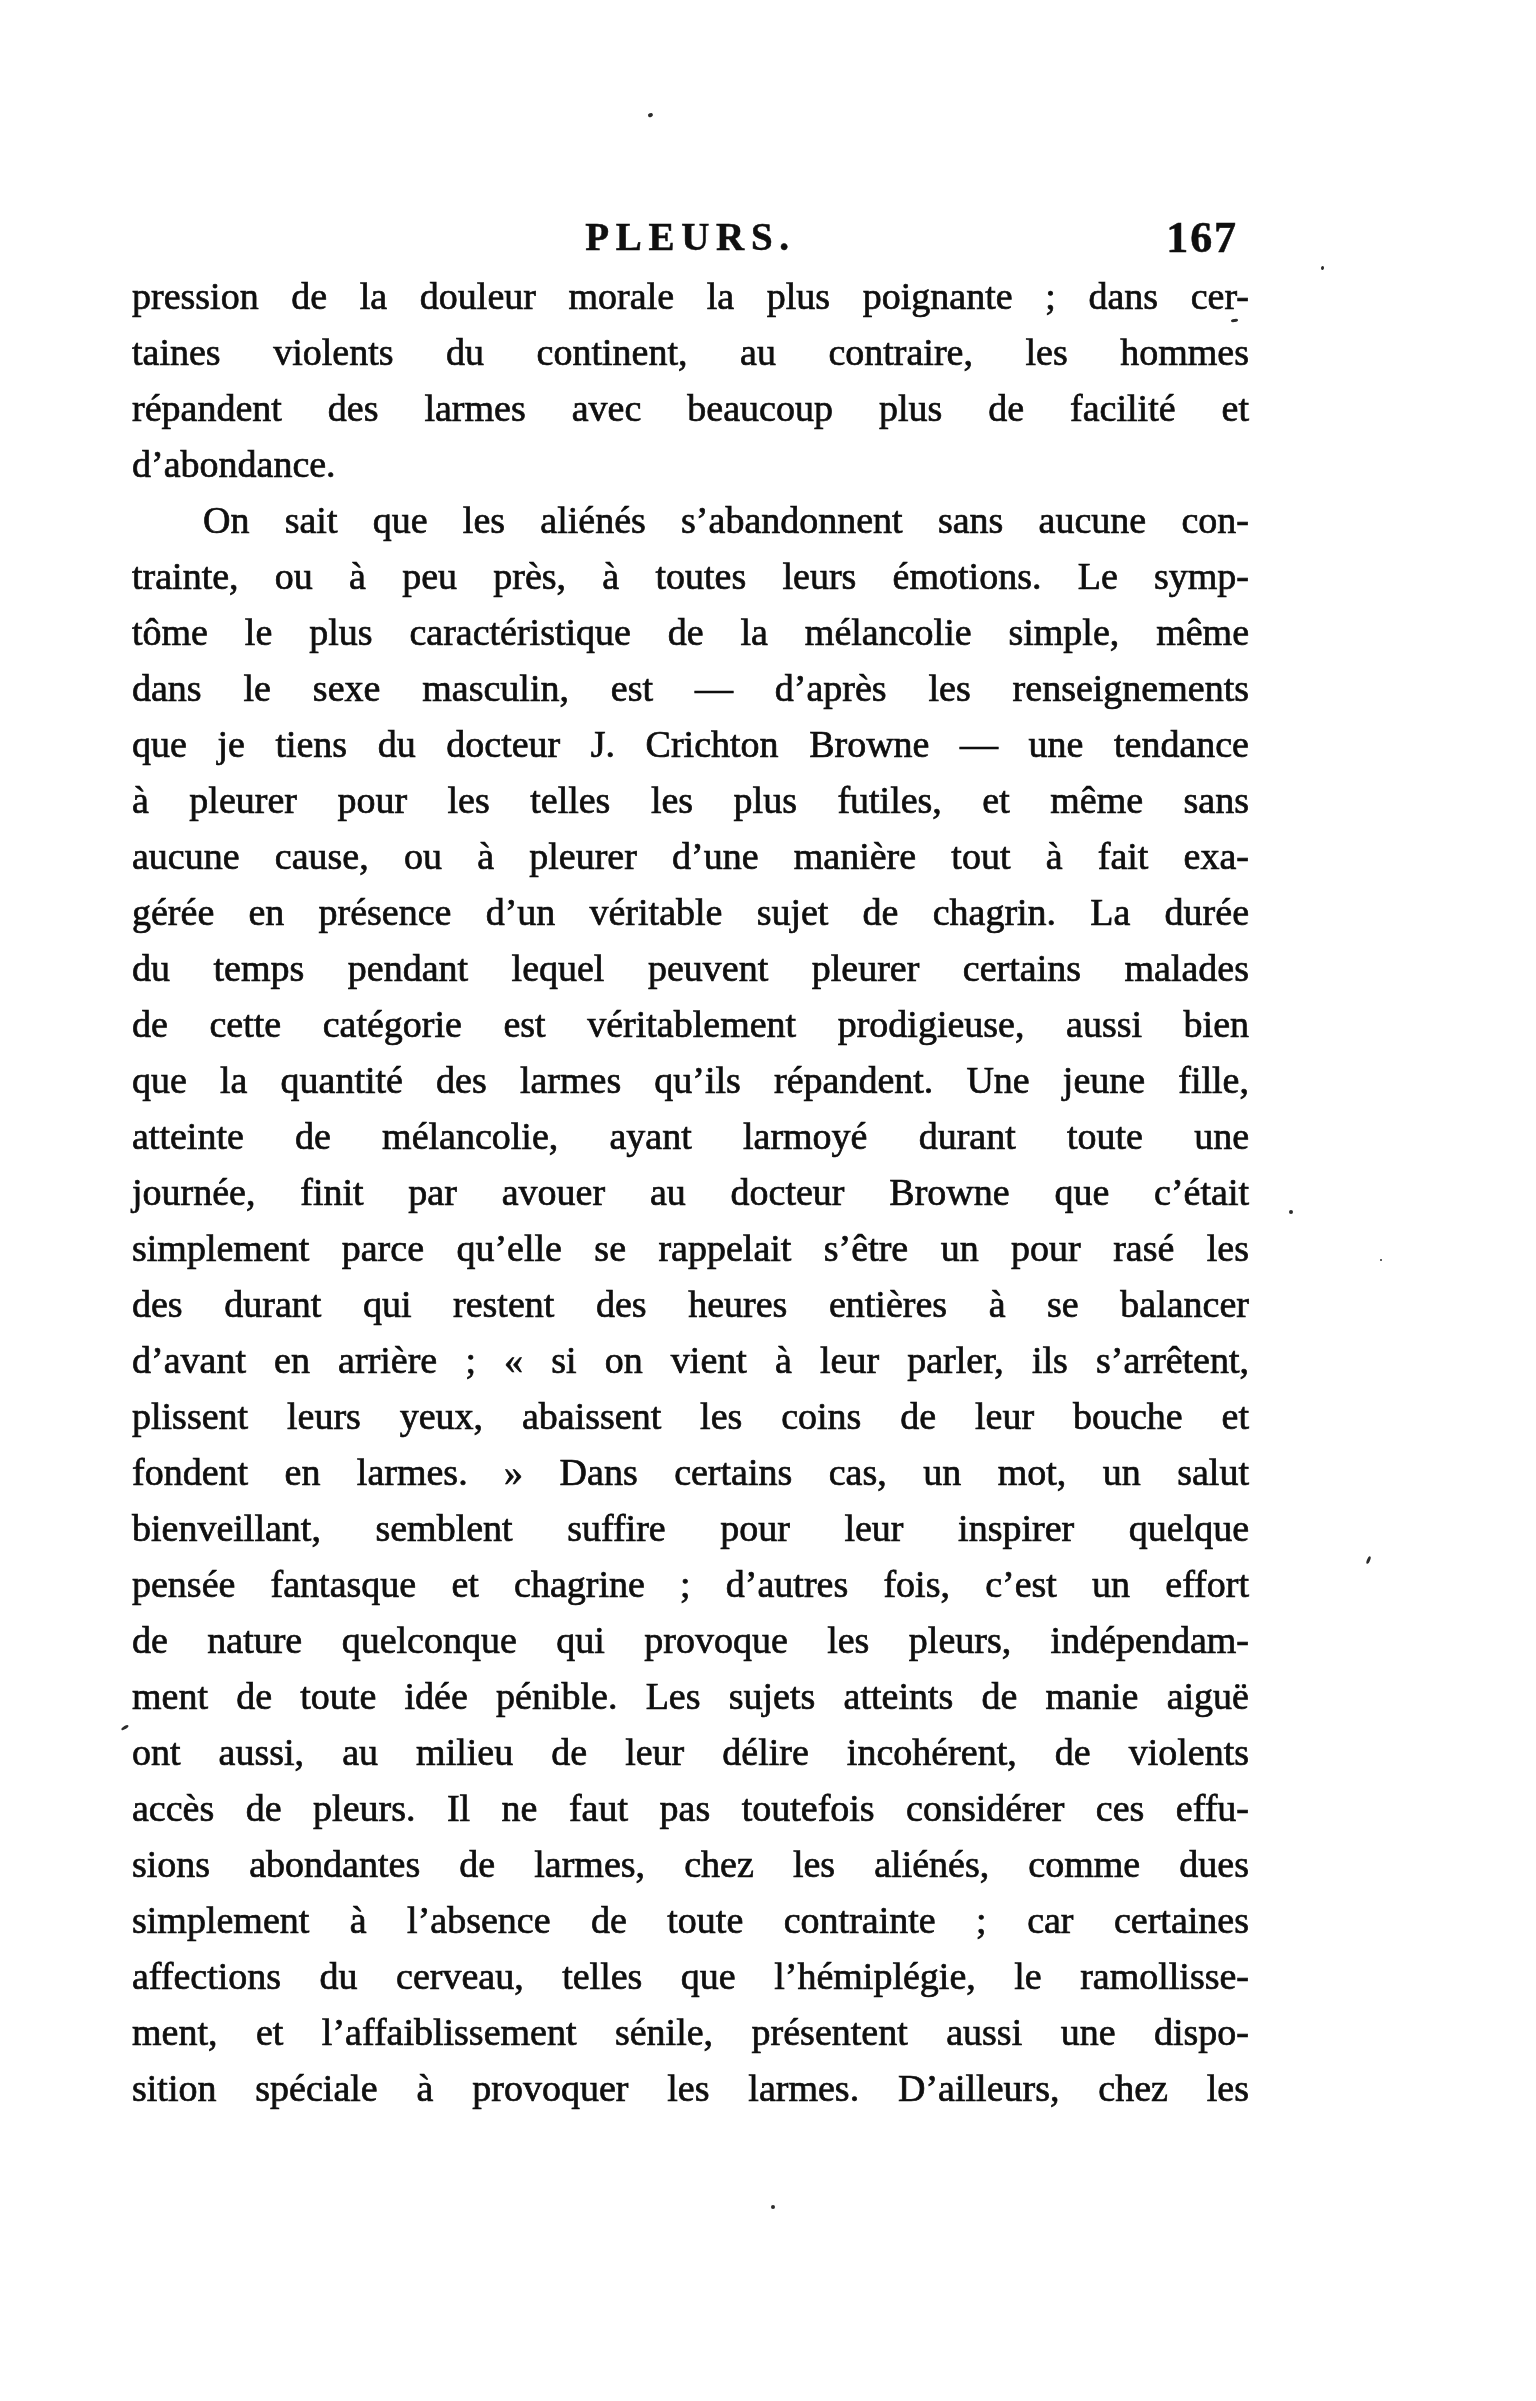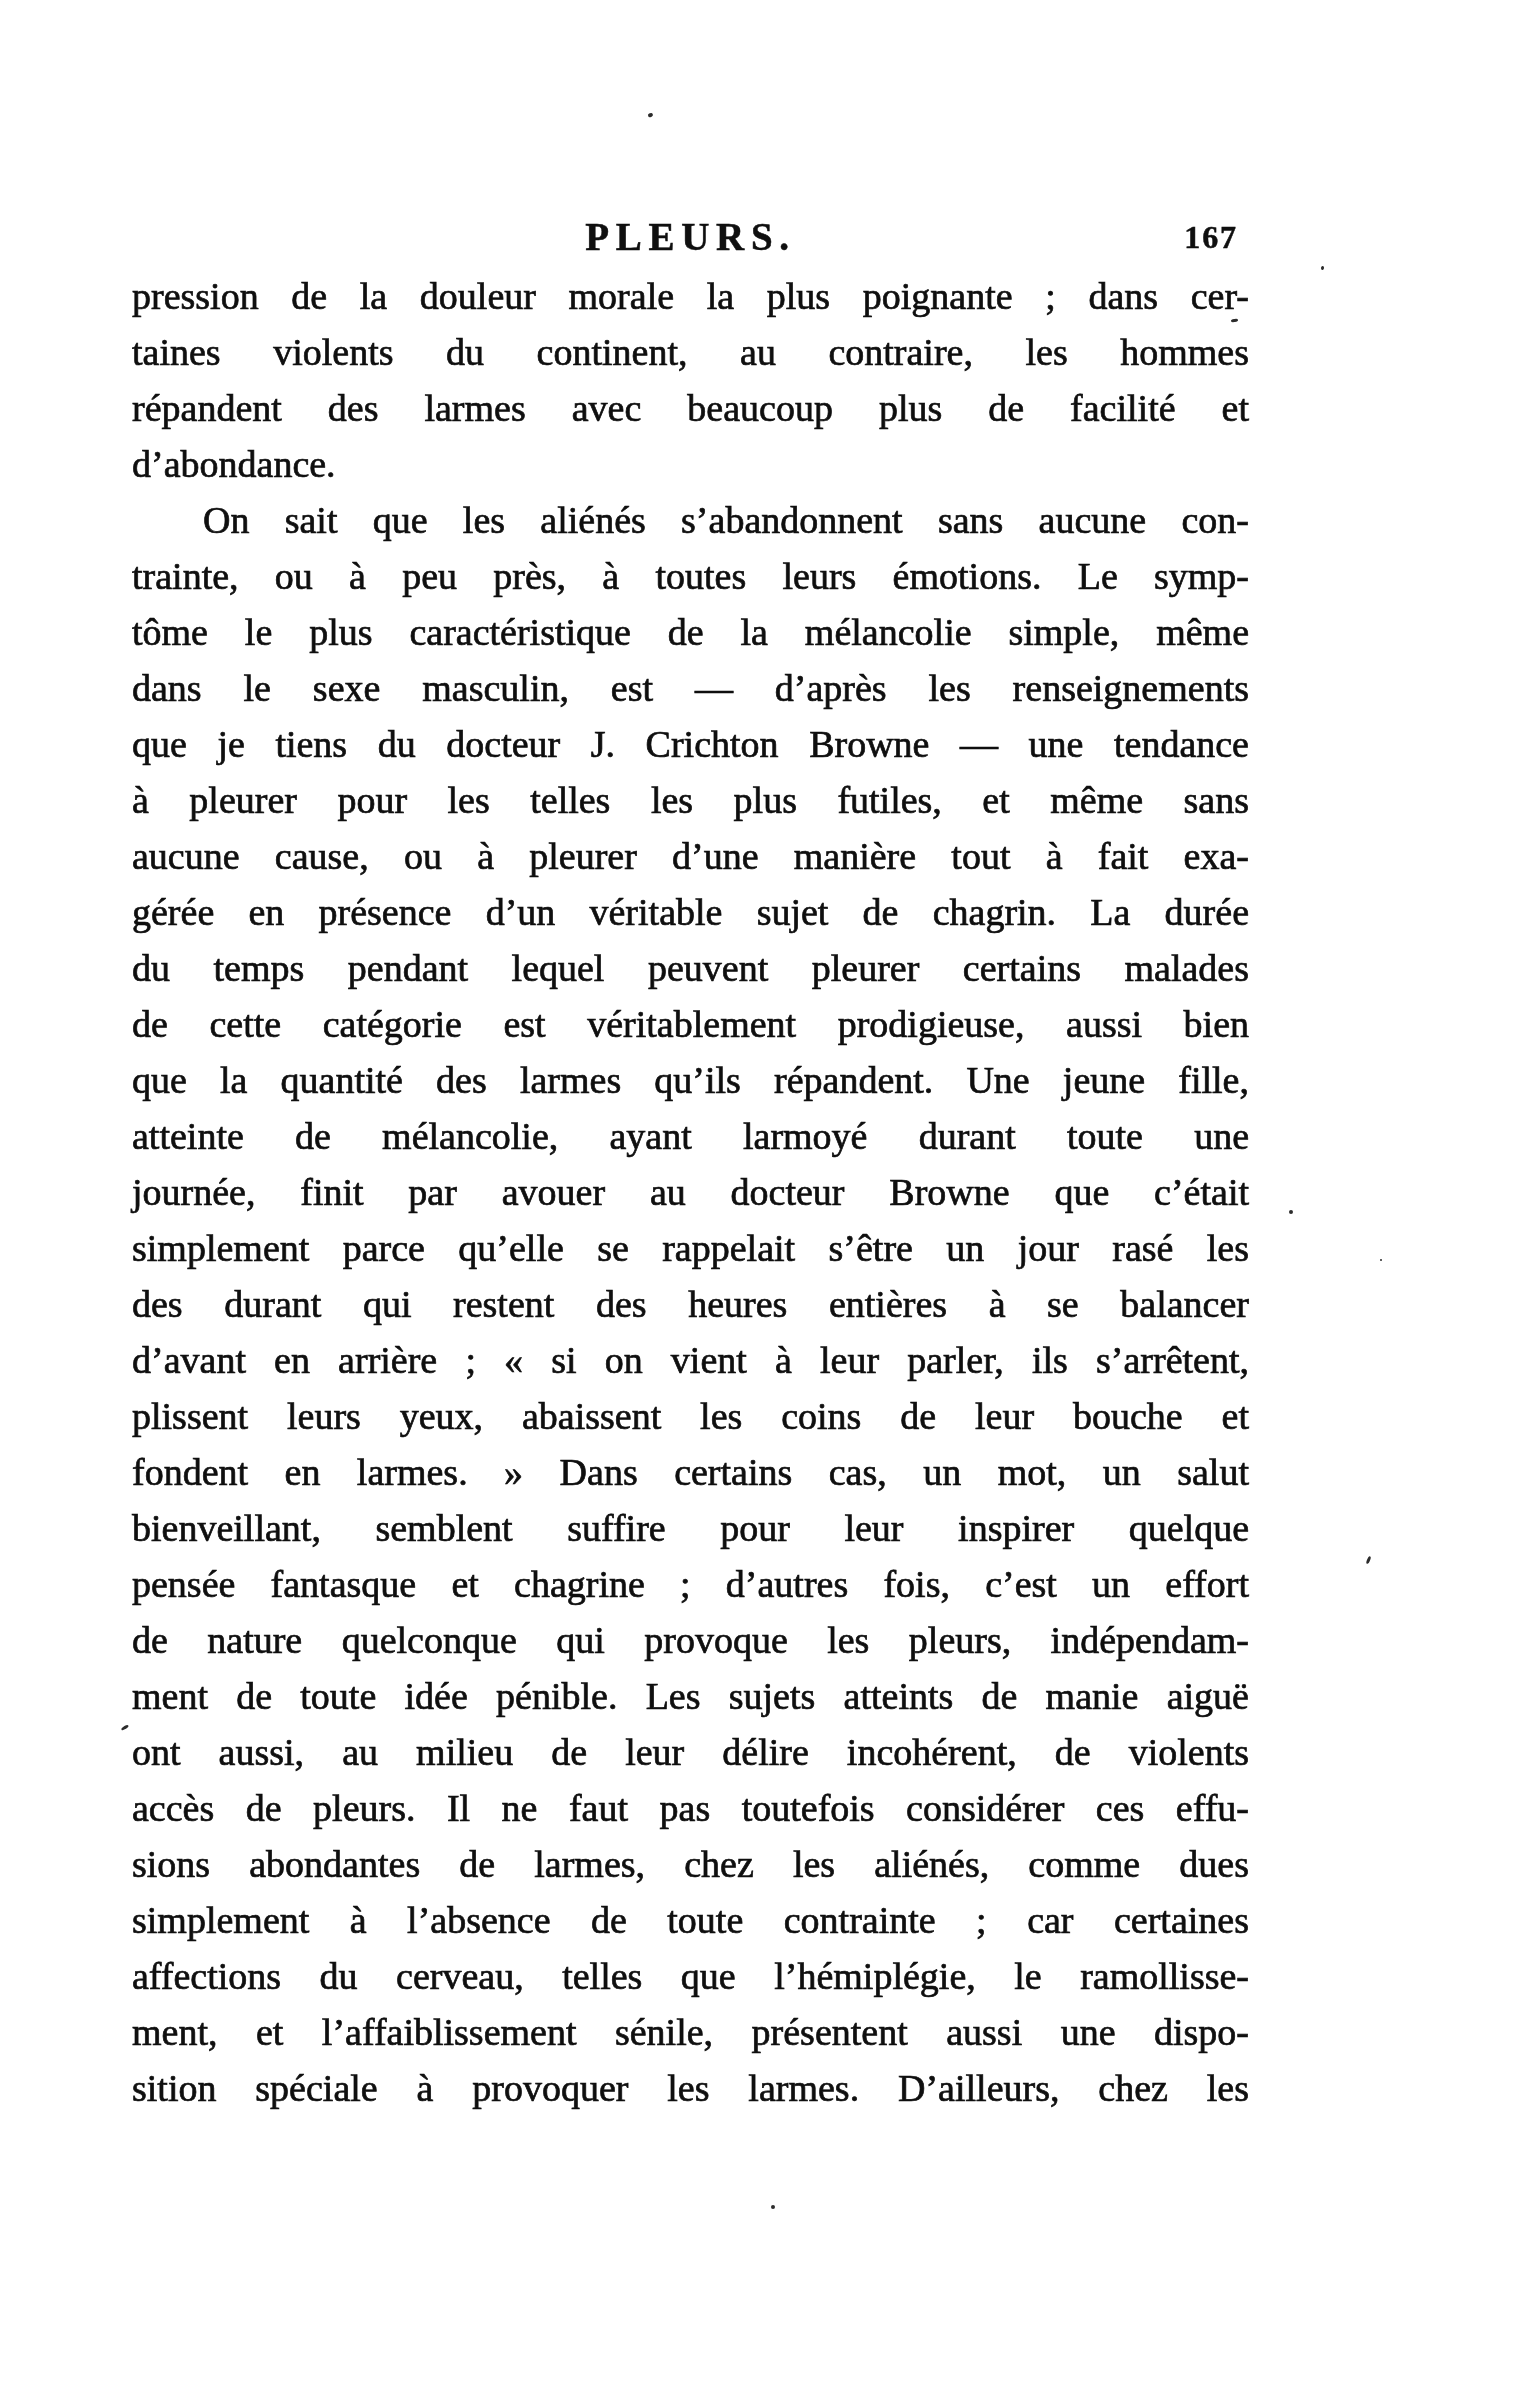--- a/index.html
+++ b/index.html
@@ -14,21 +14,21 @@
   }
   
   .running-title{
     position:absolute;top:215px;left:132px;width:1117px;
     text-align:center;font-size:39px;font-weight:700;letter-spacing:6.7px;
     color:var(--ink);-webkit-text-stroke:0.5px var(--ink);
     line-height:43px;
   }
   .page-number{
     position:absolute;top:216px;right:299px;
-    font-size:32px;font-weight:700;letter-spacing:1.9px;
+    font-size:44px;font-weight:700;letter-spacing:1.9px;
     color:var(--ink);-webkit-text-stroke:0.5px var(--ink);
     line-height:43px;
   }
   
   .text-block{
     position:absolute;top:268px;left:132px;width:1117px;
   }
   .line{
     height:56px;line-height:56px;
     font-size:38px;color:var(--ink);
@@ -64,21 +64,21 @@
       <div class="line">dans le sexe masculin, est — d’après les renseignements</div>
       <div class="line">que je tiens du docteur J. Crichton Browne — une tendance</div>
       <div class="line">à pleurer pour les telles les plus futiles, et même sans</div>
       <div class="line">aucune cause, ou à pleurer d’une manière tout à fait exa-</div>
       <div class="line">gérée en présence d’un véritable sujet de chagrin. La durée</div>
       <div class="line">du temps pendant lequel peuvent pleurer certains malades</div>
       <div class="line">de cette catégorie est véritablement prodigieuse, aussi bien</div>
       <div class="line">que la quantité des larmes qu’ils répandent. Une jeune fille,</div>
       <div class="line">atteinte de mélancolie, ayant larmoyé durant toute une</div>
       <div class="line">journée, finit par avouer au docteur Browne que c’était</div>
-      <div class="line">simplement parce qu’elle se rappelait s’être un jour rasé les</div>
+      <div class="line">simplement parce qu’elle se rappelait s’être un pour rasé les</div>
       <div class="line">des durant qui restent des heures entières à se balancer</div>
       <div class="line">d’avant en arrière ; « si on vient à leur parler, ils s’arrêtent,</div>
       <div class="line">plissent leurs yeux, abaissent les coins de leur bouche et</div>
       <div class="line">fondent en larmes. » Dans certains cas, un mot, un salut</div>
       <div class="line">bienveillant, semblent suffire pour leur inspirer quelque</div>
       <div class="line">pensée fantasque et chagrine ; d’autres fois, c’est un effort</div>
       <div class="line">de nature quelconque qui provoque les pleurs, indépendam-</div>
       <div class="line">ment de toute idée pénible. Les sujets atteints de manie aiguë</div>
       <div class="line">ont aussi, au milieu de leur délire incohérent, de violents</div>
       <div class="line">accès de pleurs. Il ne faut pas toutefois considérer ces effu-</div>

